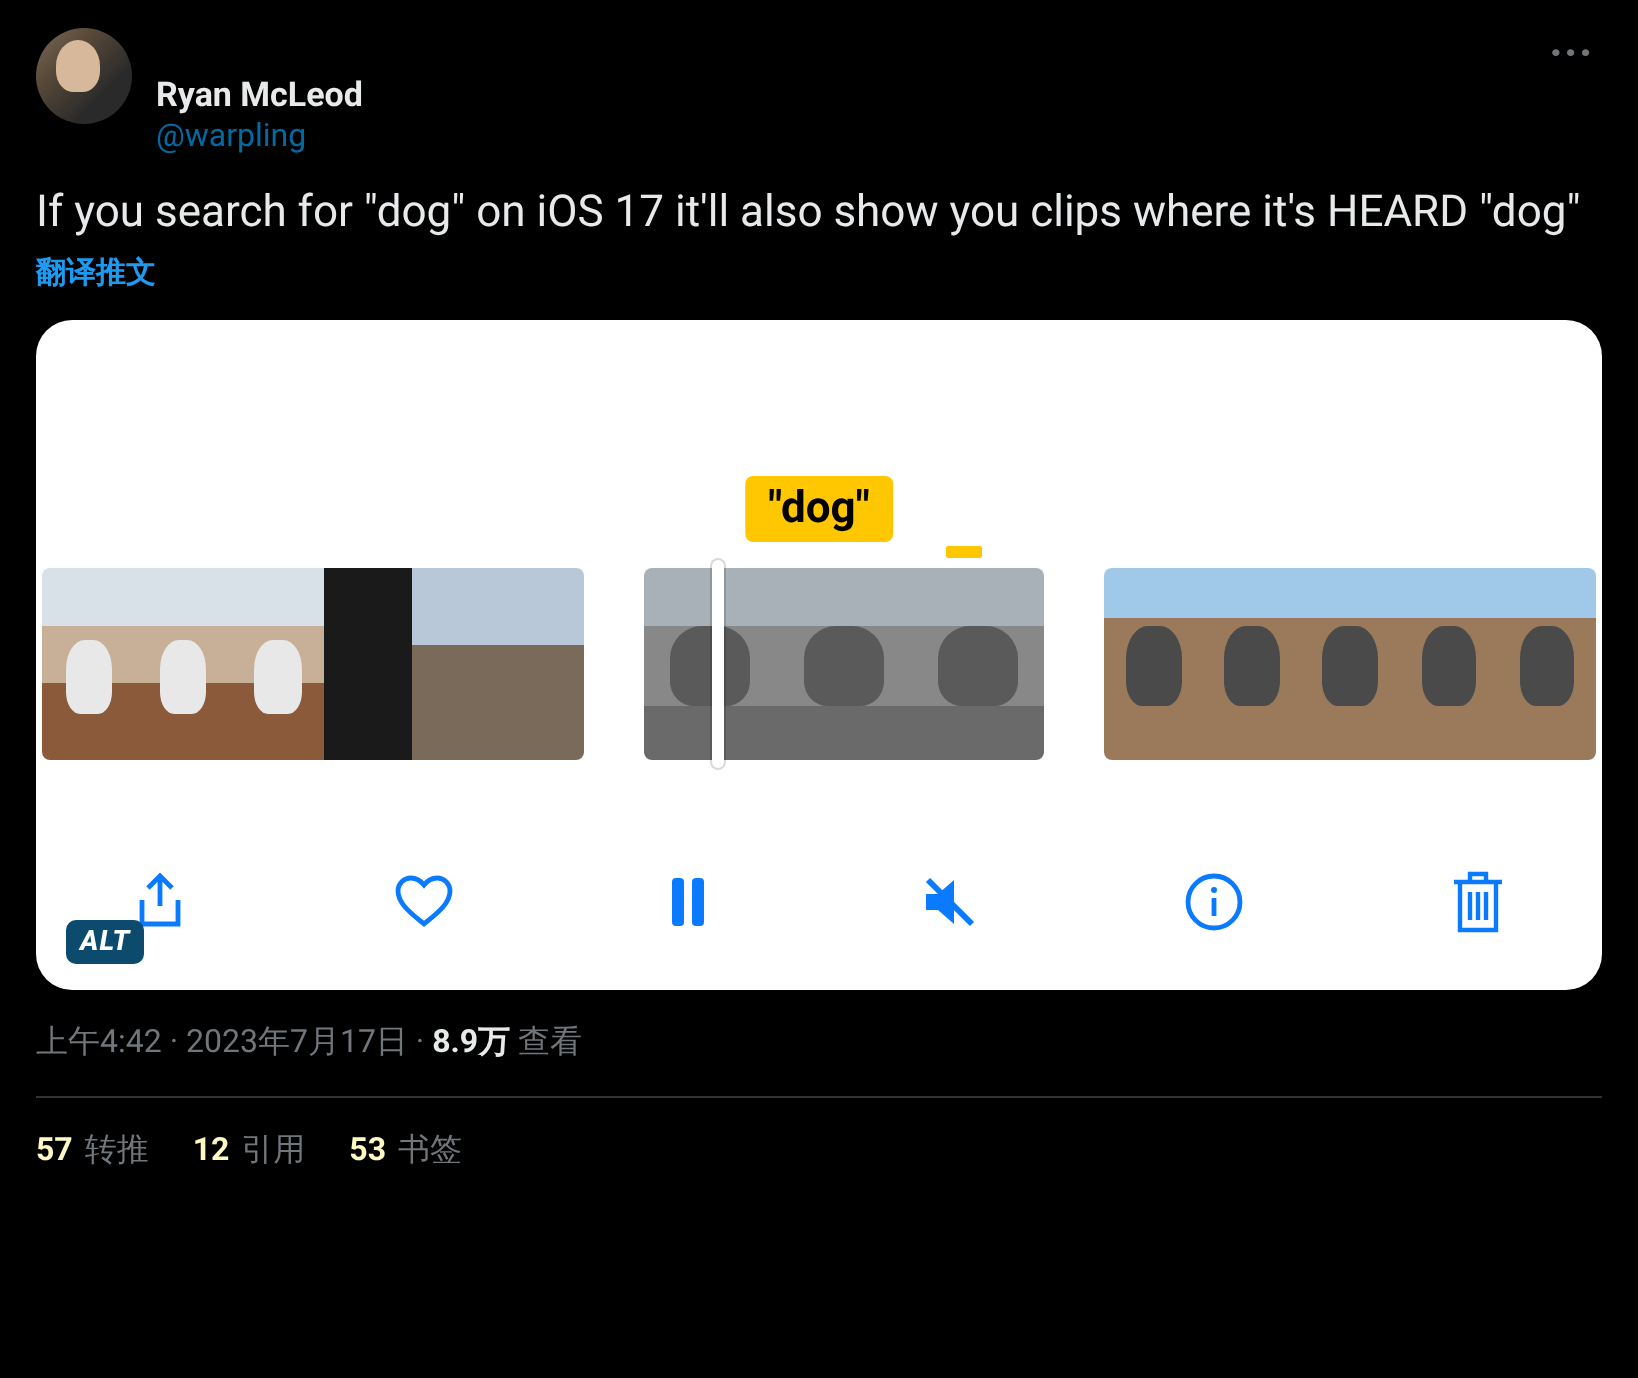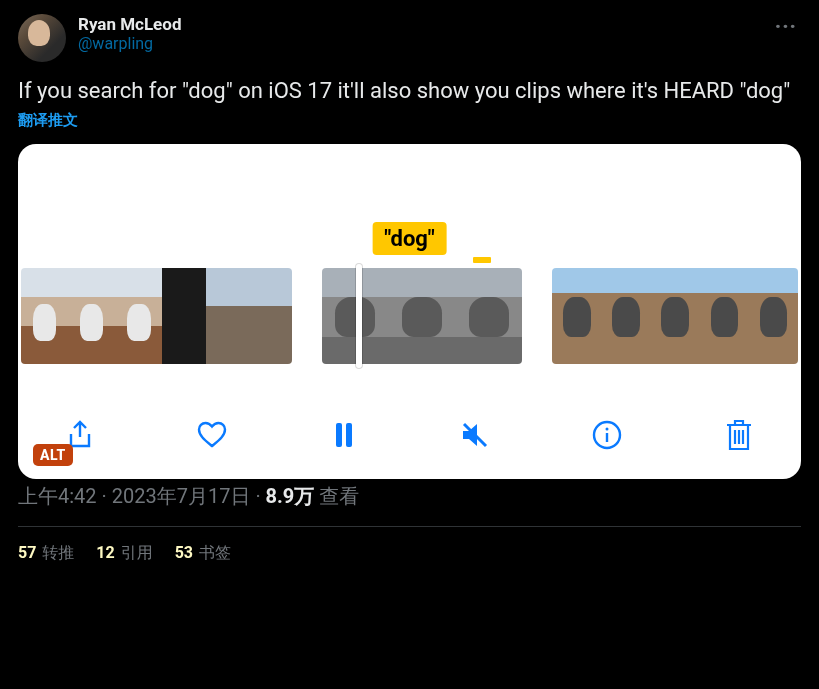--- a/index.html
+++ b/index.html
@@ -36,20 +36,21 @@
   }
   .names {
     margin-left: 12px;
     flex: 1;
   }
   .display-name {
     font-size: 17px;
     font-weight: 700;
     color: #e7e9ea;
     line-height: 20px;
+    margin-top: 24px;
   }
   .handle {
     font-size: 16px;
     color: #0369a1;
     line-height: 20px;
   }
   .more {
     color: #71767b;
     font-size: 20px;
     letter-spacing: 1px;
@@ -179,32 +180,33 @@
     justify-content: center;
     cursor: pointer;
     color: #0a7aff;
   }
   .tbtn svg { width: 32px; height: 32px; }
   .tbtn.trash svg { width: 30px; height: 34px; }
   .alt-badge {
     position: absolute;
     left: 15px;
     bottom: 13px;
-    background: #c2410c;
+    background: #0c4a6e;
     color: #fff;
     font-size: 14px;
     font-weight: 800;
     padding: 4px 7px;
     border-radius: 5px;
     line-height: 1;
     letter-spacing: 0.5px;
+    font-style: italic;
   }
   .meta-row {
-    margin-top: 4px;
-    font-size: 20px;
+    margin-top: 16px;
+    font-size: 16px;
     color: #71767b;
   }
   .meta-row .views-num { color: #e7e9ea; font-weight: 700; }
   .divider {
     border: none;
     border-top: 1px solid #2f3336;
     margin-top: 16px;
   }
   .stats-row {
     margin-top: 16px;

